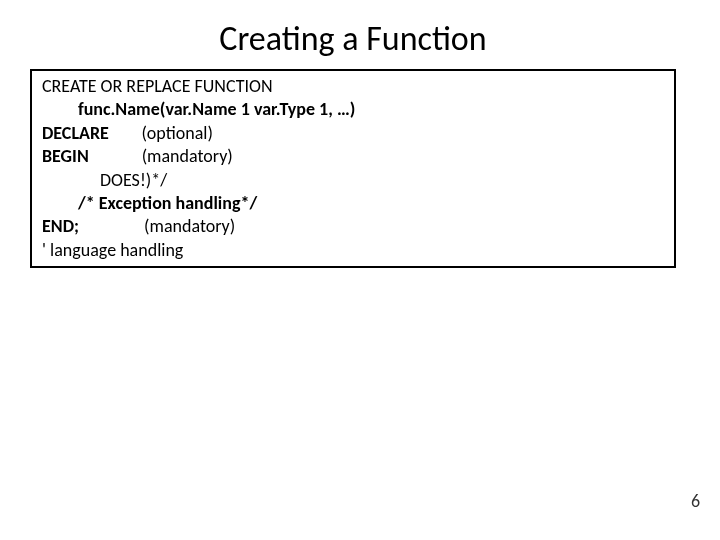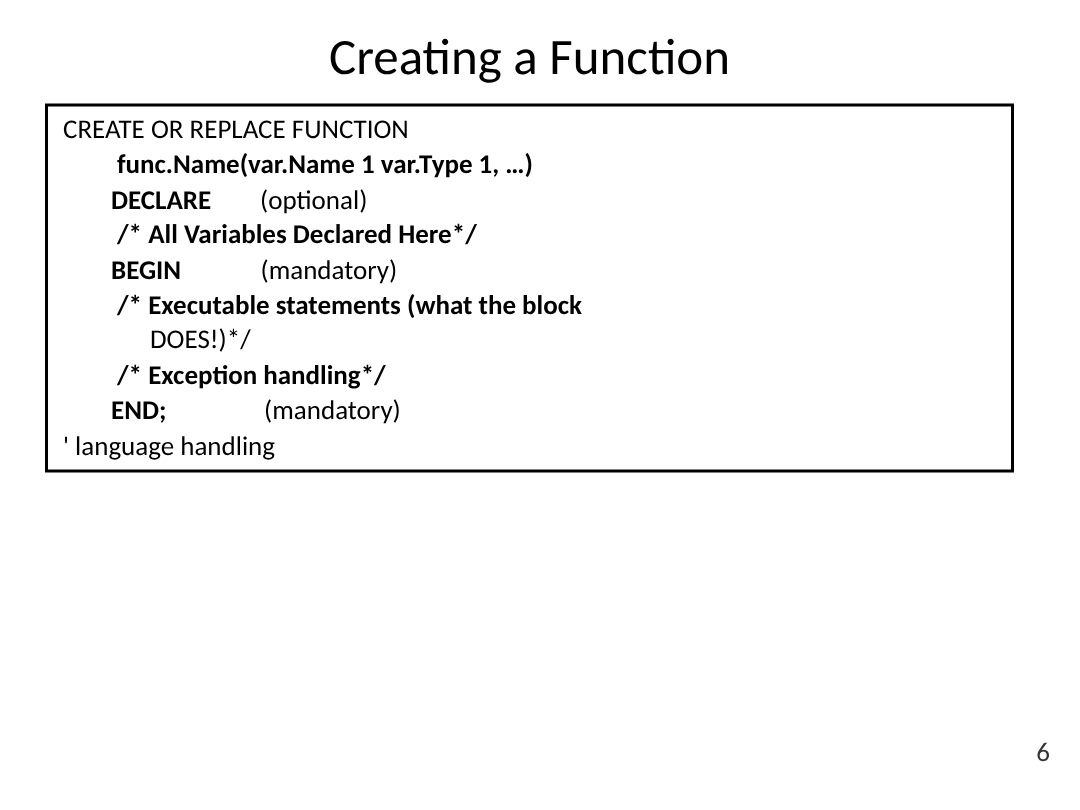--- a/index.html
+++ b/index.html
@@ -3,40 +3,38 @@
   <meta charset="utf-8">
   <style>
     * { box-sizing: border-box; margin: 0; padding: 0; }
     html, body { width: 720px; height: 540px; background: #fff; font-family: Calibri, Arial, sans-serif; }
     .slide { width: 720px; height: 540px; position: relative; padding: 18px 44px 18px 30px; }
     .title { font-size: 34px; color: #000; text-align: center; margin-bottom: 10px; font-weight: 400; }
     .codebox { border: 2px solid #000; padding: 4px 10px 4px 10px; font-size: 18px; line-height: 1.3; color: #000; }
     .line { display: block; }
     .indent1 { padding-left: 36px; font-weight: bold; }
     .indent2 { padding-left: 58px; }
-    .bold { font-weight: 700; margin-left: 32px; }
+    .bold { font-weight: 700; }
     .pagenum { position: absolute; right: 20px; bottom: 28px; font-size: 18px; color: #333; }
   </style>
 </head>
 <body>
 
 <div class="slide">
   <h1 class="title">Creating a Function</h1>
 
   <div class="codebox">
     <span class="line">CREATE OR REPLACE FUNCTION</span>
     <span class="line indent1">func.Name(var.Name 1 var.Type 1, …)</span>
     <span class="line">
       <span class="bold">DECLARE</span>&nbsp;&nbsp;&nbsp;&nbsp;&nbsp;&nbsp;&nbsp;&nbsp;<span>(optional)</span>
     </span>
-    <span class="line indent1">/* All Variables Declared Here*/</span>
     <span class="line">
       <span class="bold">BEGIN</span>&nbsp;&nbsp;&nbsp;&nbsp;&nbsp;&nbsp;&nbsp;&nbsp;&nbsp;&nbsp;&nbsp;&nbsp;&nbsp;<span>(mandatory)</span>
     </span>
-    <span class="line indent1">/* Executable statements (what the block</span>
     <span class="line indent2">DOES!)*/</span>
     <span class="line indent1">/* Exception handling*/</span>
     <span class="line">
       <span class="bold">END;</span>&nbsp;&nbsp;&nbsp;&nbsp;&nbsp;&nbsp;&nbsp;&nbsp;&nbsp;&nbsp;&nbsp;&nbsp;&nbsp;&nbsp;&nbsp;&nbsp;<span>(mandatory)</span>
     </span>
     <span class="line">' language handling</span>
   </div>
 
   <div class="pagenum">6</div>
 </div>

